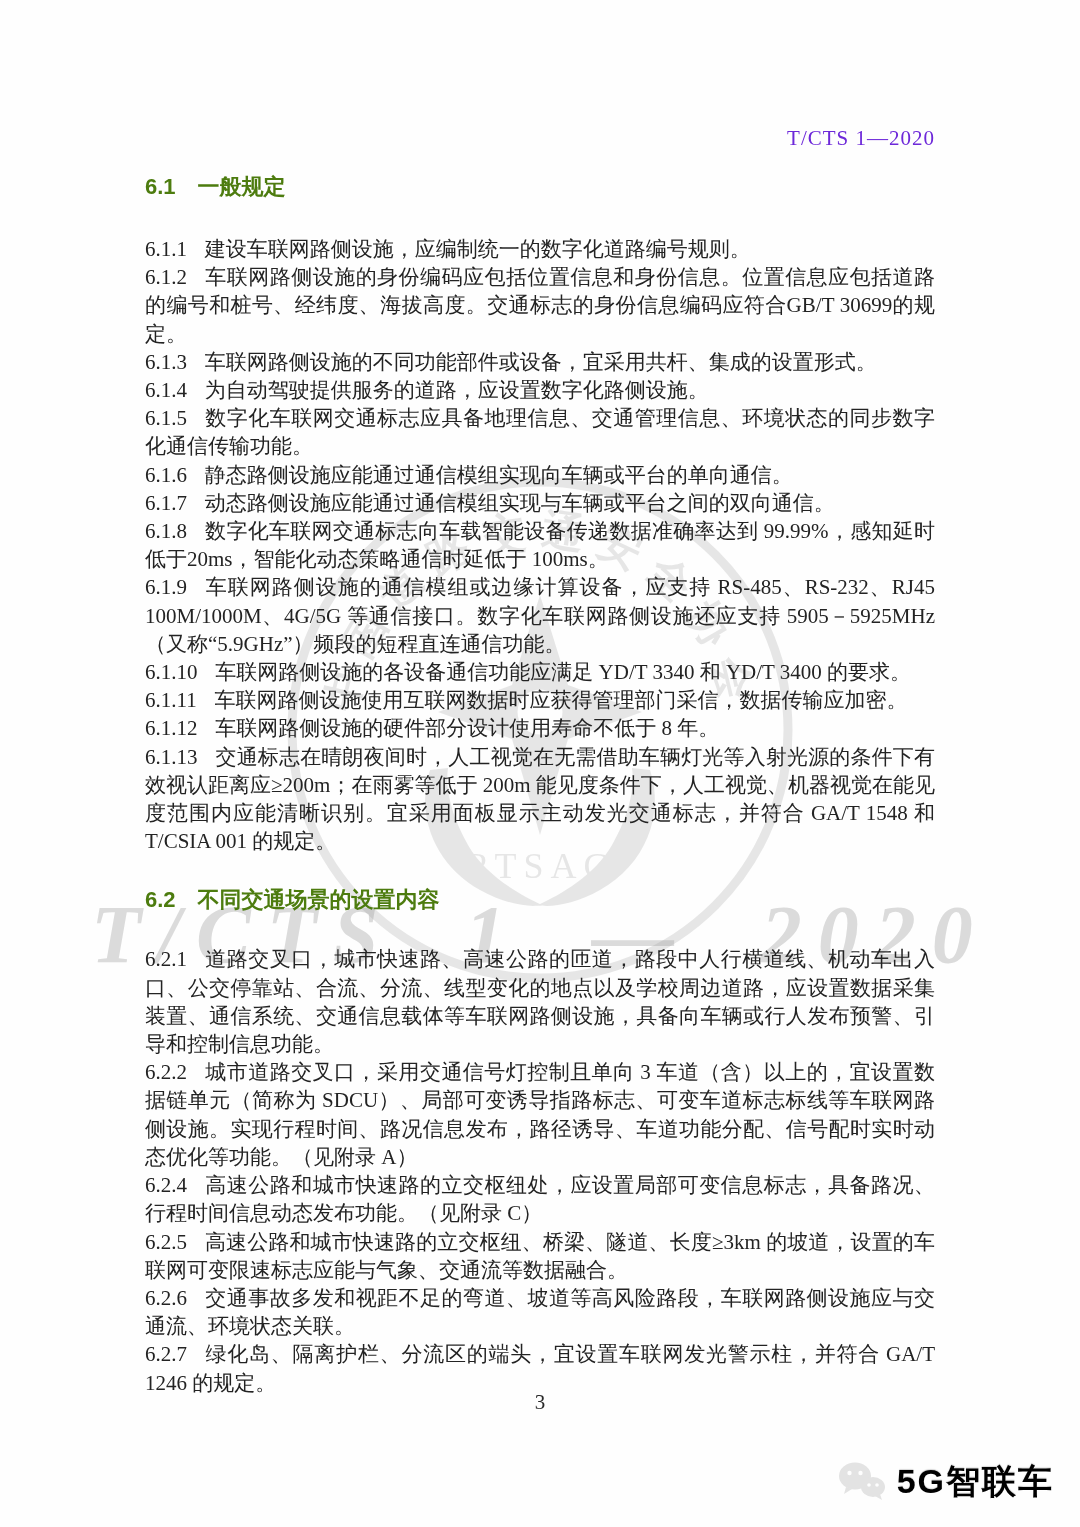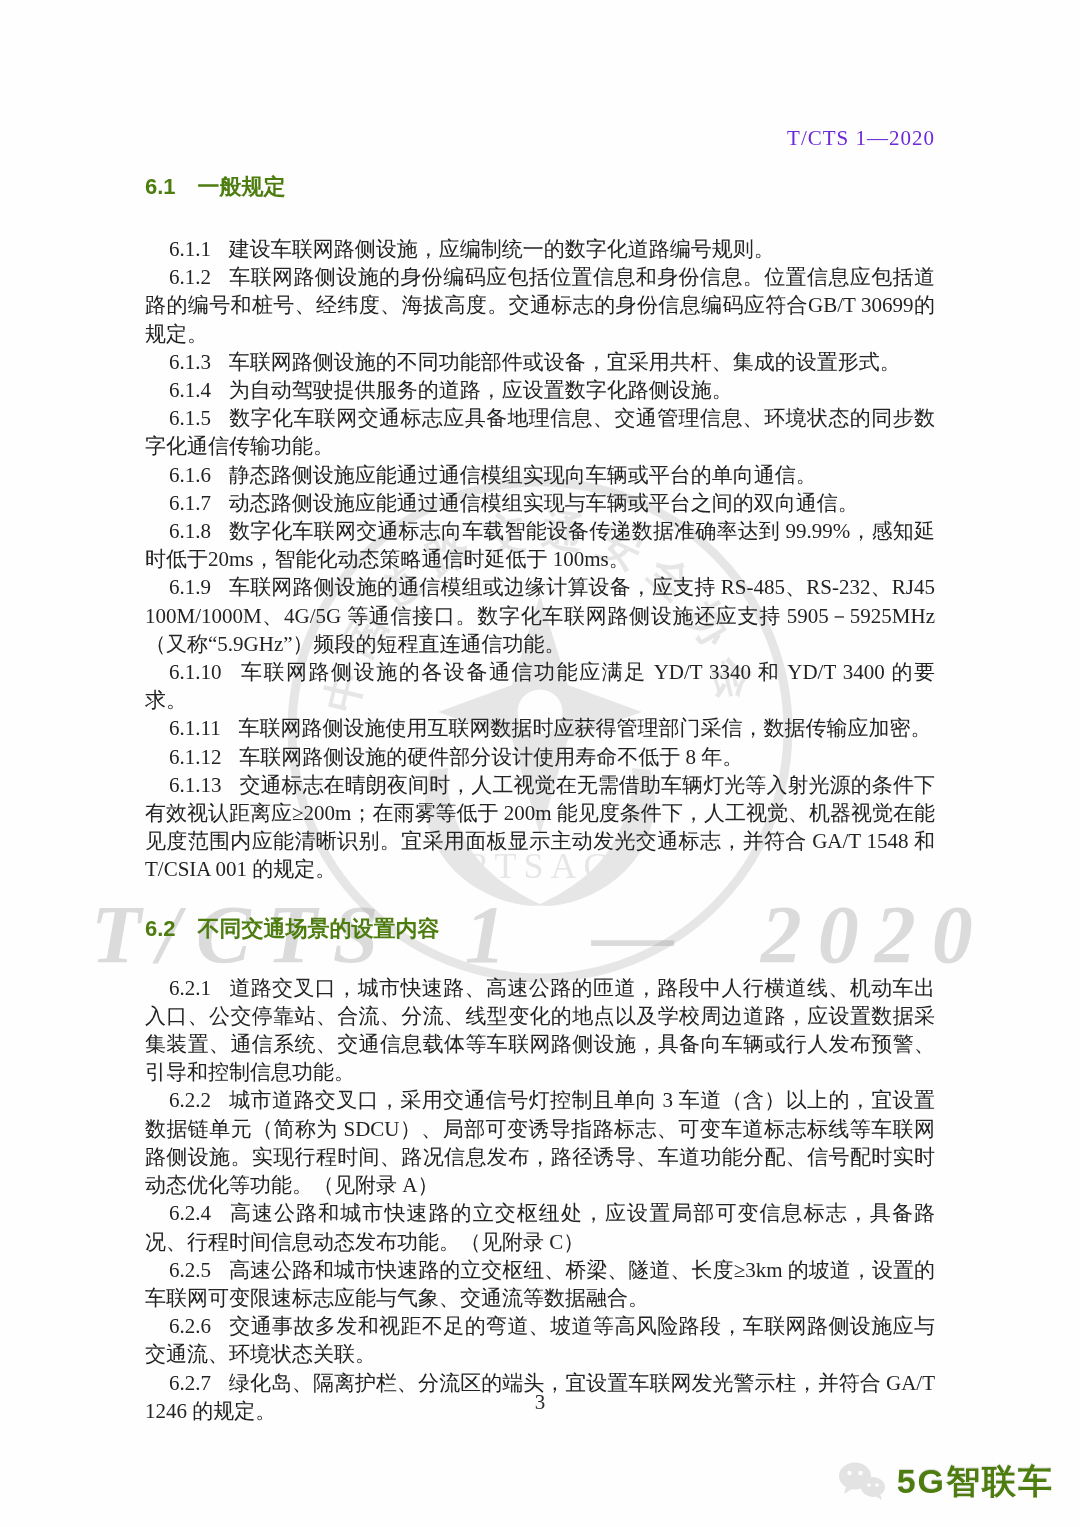--- a/index.html
+++ b/index.html
@@ -22,21 +22,21 @@
     color:rgba(145,145,145,0.32);
     pointer-events:none; white-space:nowrap;
   }
   .brand {
     position:absolute; right:26px; bottom:22px;
     display:flex; align-items:center; gap:9px;
     pointer-events:none;
   }
   .brand-name {
     font-family:"Liberation Sans","DejaVu Sans",sans-serif;
-    font-size:34px; font-weight:bold; color:#4d7c0f;
+    font-size:34px; font-weight:bold; color:#000000;
     text-shadow:0 1px 0 #ffffff, 0 -1px 1px #d6d6d6;
     letter-spacing:2px;
   }
   
   .content {
     position:absolute; left:145px; top:126px; width:790px;
   }
   .doc-header {
     text-align:right; font-size:21px; letter-spacing:1px;
     color:#6d28d9; height:30px;
@@ -45,21 +45,21 @@
     font-family:"Liberation Sans","DejaVu Sans",sans-serif;
     font-size:22px; font-weight:bold; color:#4d7c0f;
     margin:16px 0 33px 0; line-height:30px;
   }
   .sec-heading.second { margin-top:30px; margin-bottom:30px; }
   .sec-num { margin-right:22px; }
   .clause {
     margin:0; font-size:21px; line-height:28.2px;
     text-align:justify; text-align-last:left; color:#232323;
   }
-  .clause-num { margin-right:0.85em;margin-left:24px; }
+  .clause-num { margin-right:0.85em; }
   .page-num {
     position:absolute; left:0; top:1390px; width:100%;
     text-align:center; font-size:21px; color:#2a2a2a;
   }
 </style>
 </head>
 <body>
 
 <div class="page">
 

